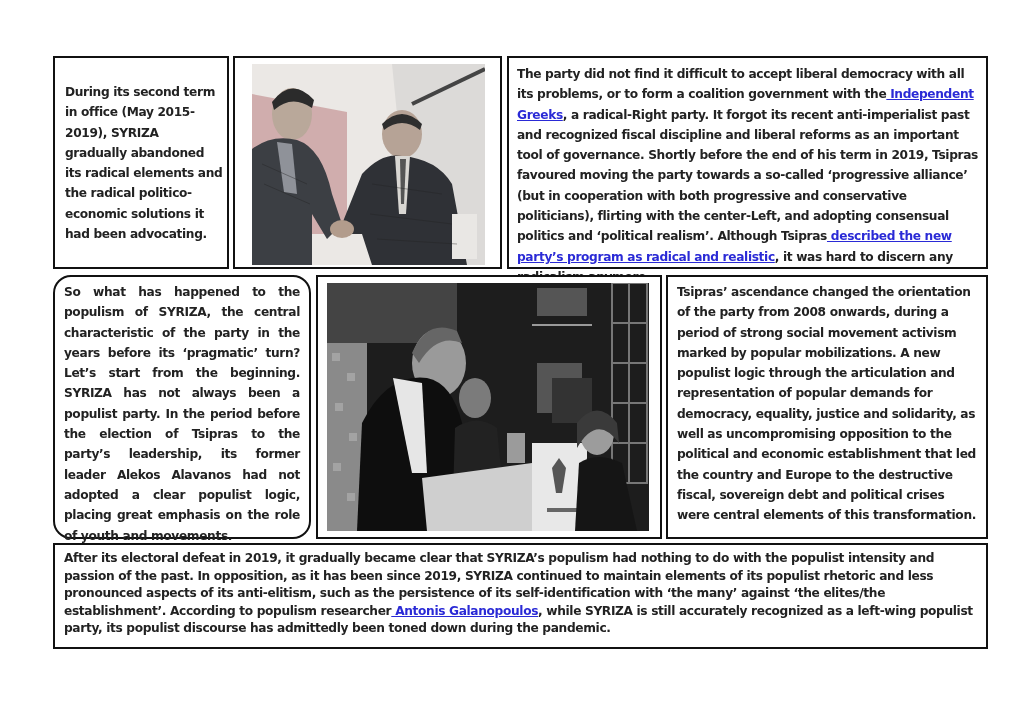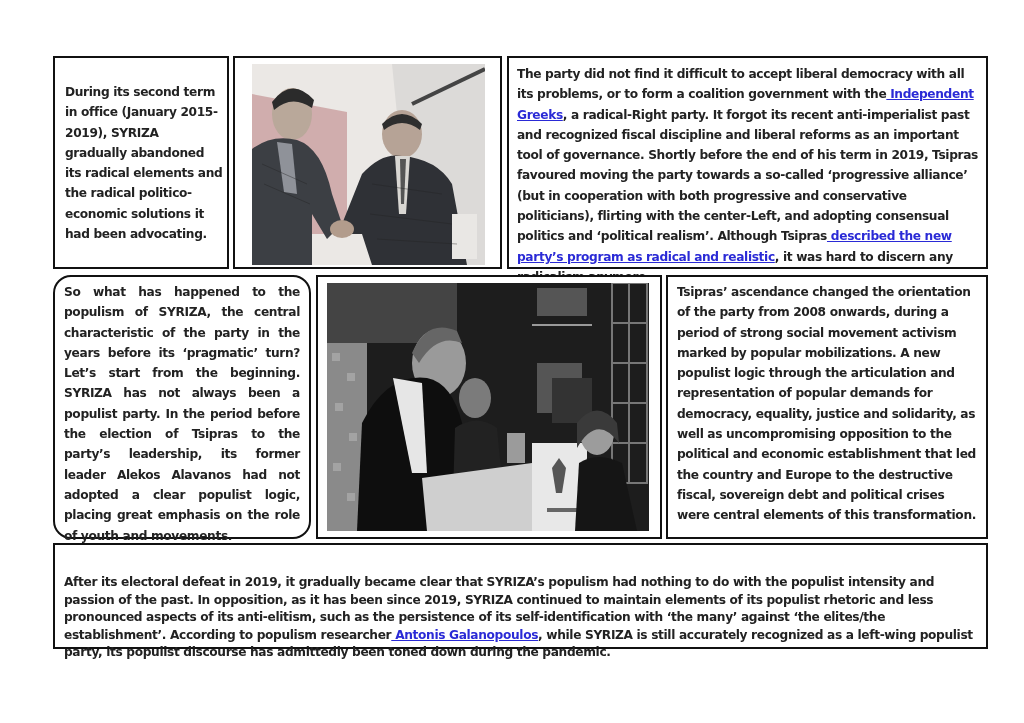--- a/index.html
+++ b/index.html
@@ -16,21 +16,21 @@
   }
   .justify { text-align: justify; }
   a.lnk { color: #2a2ad6; text-decoration: underline; }
   .imgwrap { position: absolute; overflow: hidden; }
   svg { display: block; }
 </style>
 </head>
 <body>
 
 <div class="panel" style="left:53px; top:56px; width:176px; height:213px;">
-  <div class="txt" style="position:absolute; left:10px; top:24px; width:158px;">During its second term in office (January 2015-2019), SYRIZA gradually abandoned its radical elements and the radical politico-economic solutions it had been advocating.</div>
+  <div class="txt" style="position:absolute; left:10px; top:24px; width:158px;">During its second term in office (May 2015-2019), SYRIZA gradually abandoned its radical elements and the radical politico-economic solutions it had been advocating.</div>
 </div>
 
 <div class="panel" style="left:233px; top:56px; width:269px; height:213px;">
   <div class="imgwrap" style="left:17px; top:6px; width:233px; height:201px;">
     <svg width="233" height="201" viewBox="0 0 233 201">
       <rect x="0" y="0" width="233" height="201" fill="#ebe8e5"></rect>
 
       <path d="M140 0 L233 0 L233 201 L160 201 Z" fill="#dcdad8"></path>
       <path d="M0 30 L95 48 L95 170 L0 170 Z" fill="#c79a9a" opacity="0.75"></path>
       <line x1="160" y1="40" x2="233" y2="5" stroke="#444" stroke-width="4"></line>
@@ -118,16 +118,16 @@
       <path d="M248 248 L252 180 Q270 168 295 180 L310 248 Z" fill="#151515"></path>
     </svg>
   </div>
 </div>
 
 <div class="panel" style="left:666px; top:275px; width:322px; height:264px;">
   <div class="txt" style="position:absolute; left:9px; top:5px; width:300px;">Tsipras’ ascendance changed the orientation of the party from 2008 onwards, during a period of strong social movement activism marked by popular mobilizations. A new populist logic through the articulation and representation of popular demands for democracy, equality, justice and solidarity, as well as uncompromising opposition to the political and economic establishment that led the country and Europe to the destructive fiscal, sovereign debt and political crises were central elements of this transformation.</div>
 </div>
 
 <div class="panel" style="left:53px; top:543px; width:935px; height:106px;">
-  <div class="txt" style="position:absolute; left:9px; top:5px; width:915px; line-height:17.5px;margin-top:24px;">
+  <div class="txt" style="position:absolute; left:9px; top:5px; width:915px; line-height:17.5px;">
     <span>After its electoral defeat in 2019, it gradually became clear that SYRIZA’s populism had nothing to do with the populist intensity and passion of the past. In opposition, as it has been since 2019, SYRIZA continued to maintain elements of its populist rhetoric and less pronounced aspects of its anti-elitism, such as the persistence of its self-identification with ‘the many’ against ‘the elites/the establishment’. According to populism researcher</span><a class="lnk" href="#"> Antonis Galanopoulos</a><span>, while SYRIZA is still accurately recognized as a left-wing populist party, its populist discourse has admittedly been toned down during the pandemic.</span>
   </div>
 </div>
 
 </body></html>

